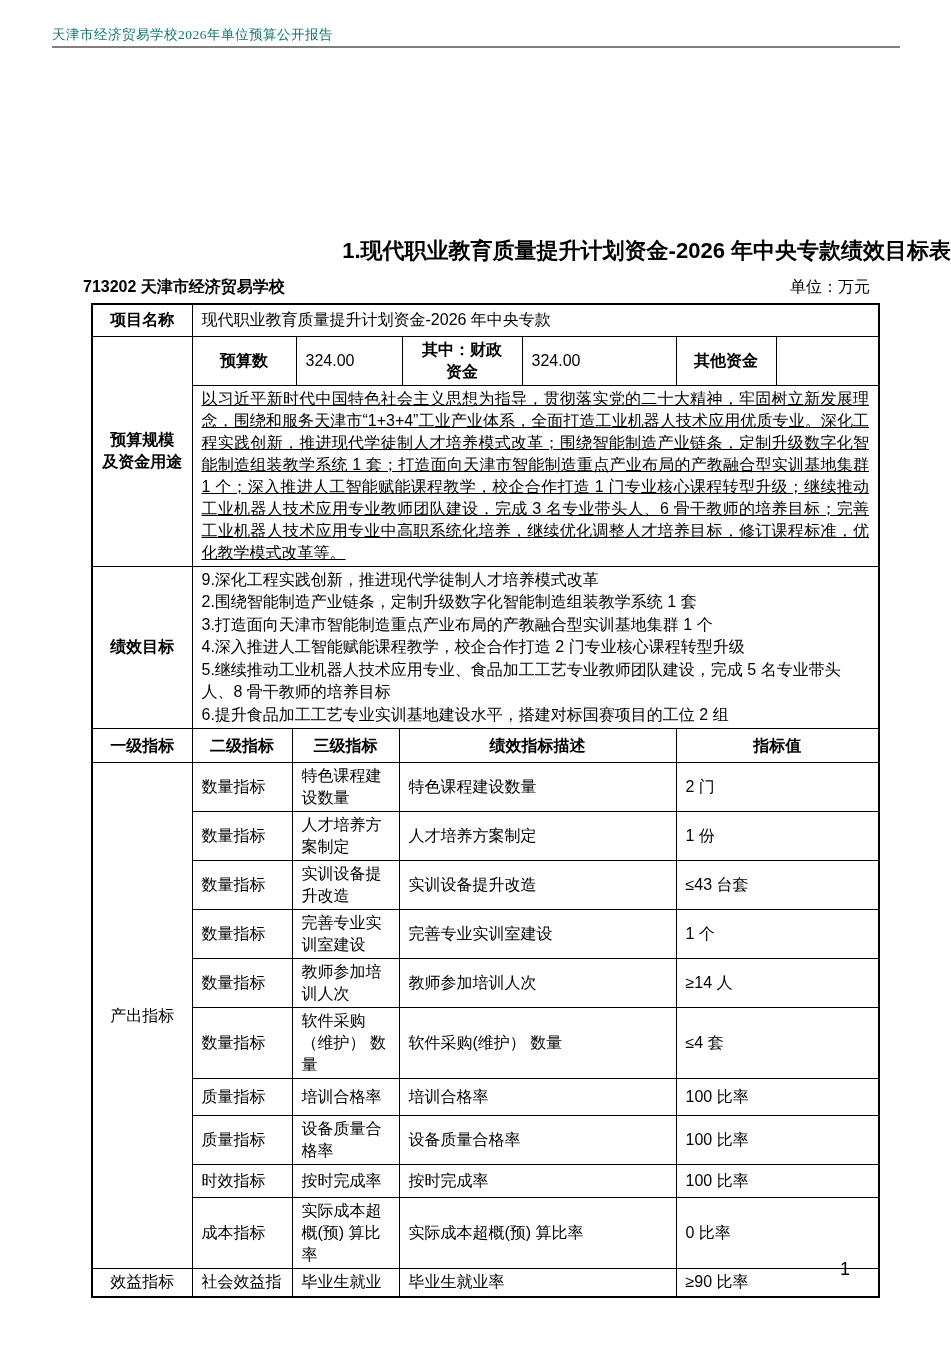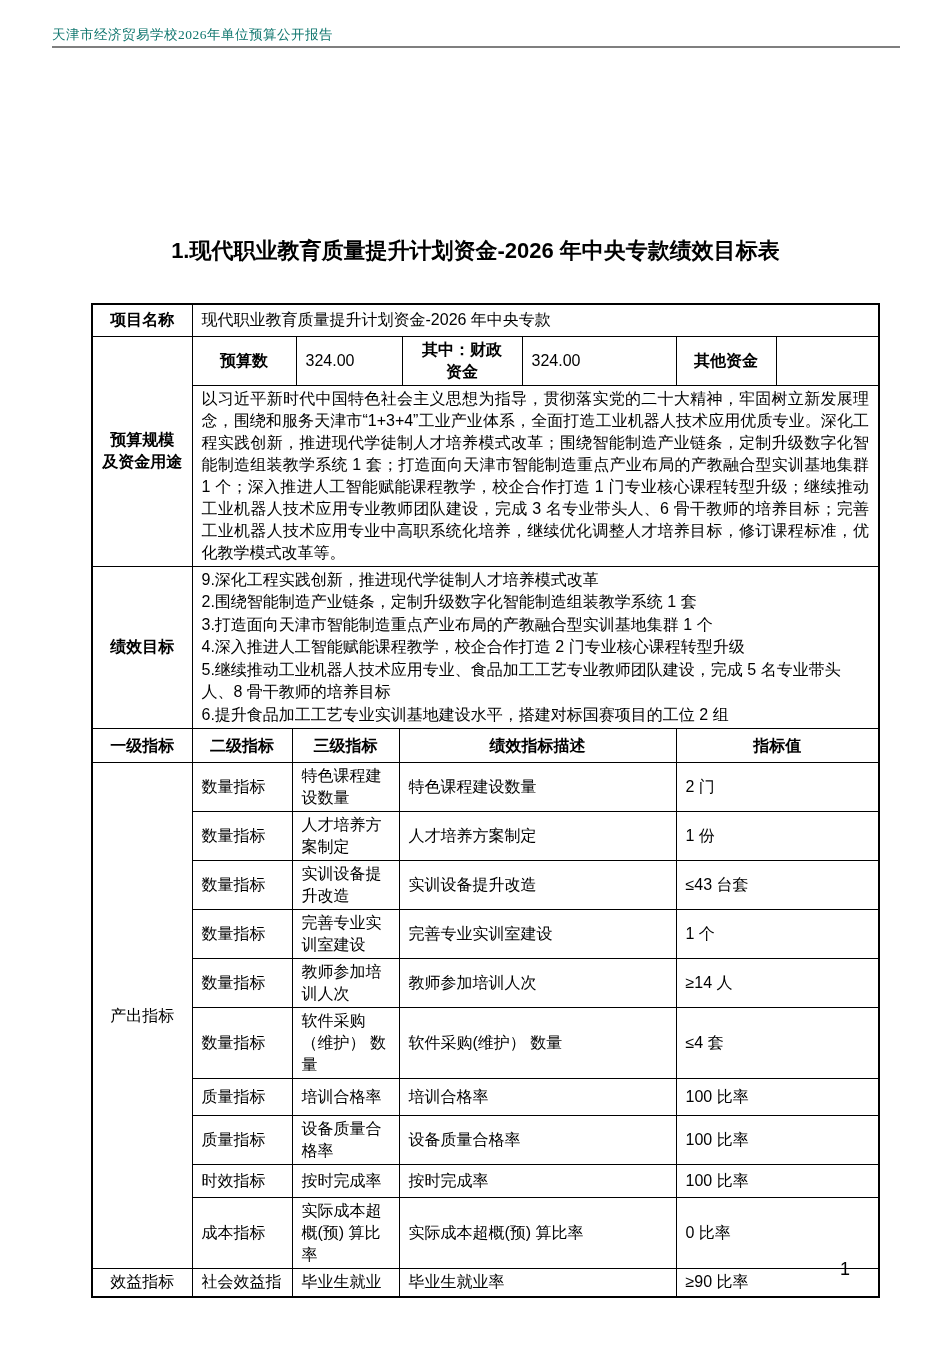--- a/index.html
+++ b/index.html
@@ -13,21 +13,21 @@
     position:absolute; left:52px; top:26px;
     font-family:"Liberation Serif", serif; font-size:13.5px; color:#0f766e;
     letter-spacing:0.5px;
   }
   .header-rule {
     position:absolute; left:52px; top:46px; width:848px; height:2px;
     background:#7f7f7f;
   }
   .title {
     position:absolute; left:0; top:236px; width:951px;
-    text-align:center; font-size:22px; font-weight:bold;
+    text-align:right; font-size:22px; font-weight:bold;
   }
   .subheader {
     position:absolute; left:83px; top:277px; width:787px;
     display:flex; justify-content:space-between; align-items:baseline;
     font-size:16px;
   }
   .unit-name { font-weight:bold; }
   .unit-label { font-weight:normal; }
   table.main {
     position:absolute; left:83px; top:303px; width:787px;
@@ -36,40 +36,44 @@
     margin-left:8px;
   }
   table.main td {
     border:1px solid #000; font-size:16px; line-height:22px;
     padding:2px 9px; vertical-align:middle; word-break:break-word;
   }
   .b { font-weight:bold; }
   .ctr { text-align:center; padding:2px 4px; }
   .prewrap { white-space:pre-line; }
   .para {
-    text-align:justify; line-height:22.3px; padding:4px 12px;
+    text-align:justify; line-height:22.3px; padding:4px 12px;text-decoration:underline;
   }
   .goals-cell { padding:3px 12px; }
   .goal-item { line-height:22.5px; text-align:left; }
   .lpad12 { padding-left:12px; }
   .num { padding-left:9px; }
   .pagenum {
     position:absolute; left:840px; top:1259px; font-size:18px;
   }
 </style>
 </head>
 <body>
 
 <div class="page">
 
   <div class="doc-header">天津市经济贸易学校2026年单位预算公开报告</div>
   <div class="header-rule"></div>
 
   <div class="title">1.现代职业教育质量提升计划资金-2026 年中央专款绩效目标表</div>
 
+  <div class="subheader">
+    <span class="unit-name">713202 天津市经济贸易学校</span>
+    <span class="unit-label">单位：万元</span>
+  </div>
 
   <table class="main">
     <colgroup>
       <col style="width:100px">
         <col style="width:100px">
         <col style="width:4px">
       <col style="width:103px">
         <col style="width:3px">
         <col style="width:120px">
       <col style="width:154px">

